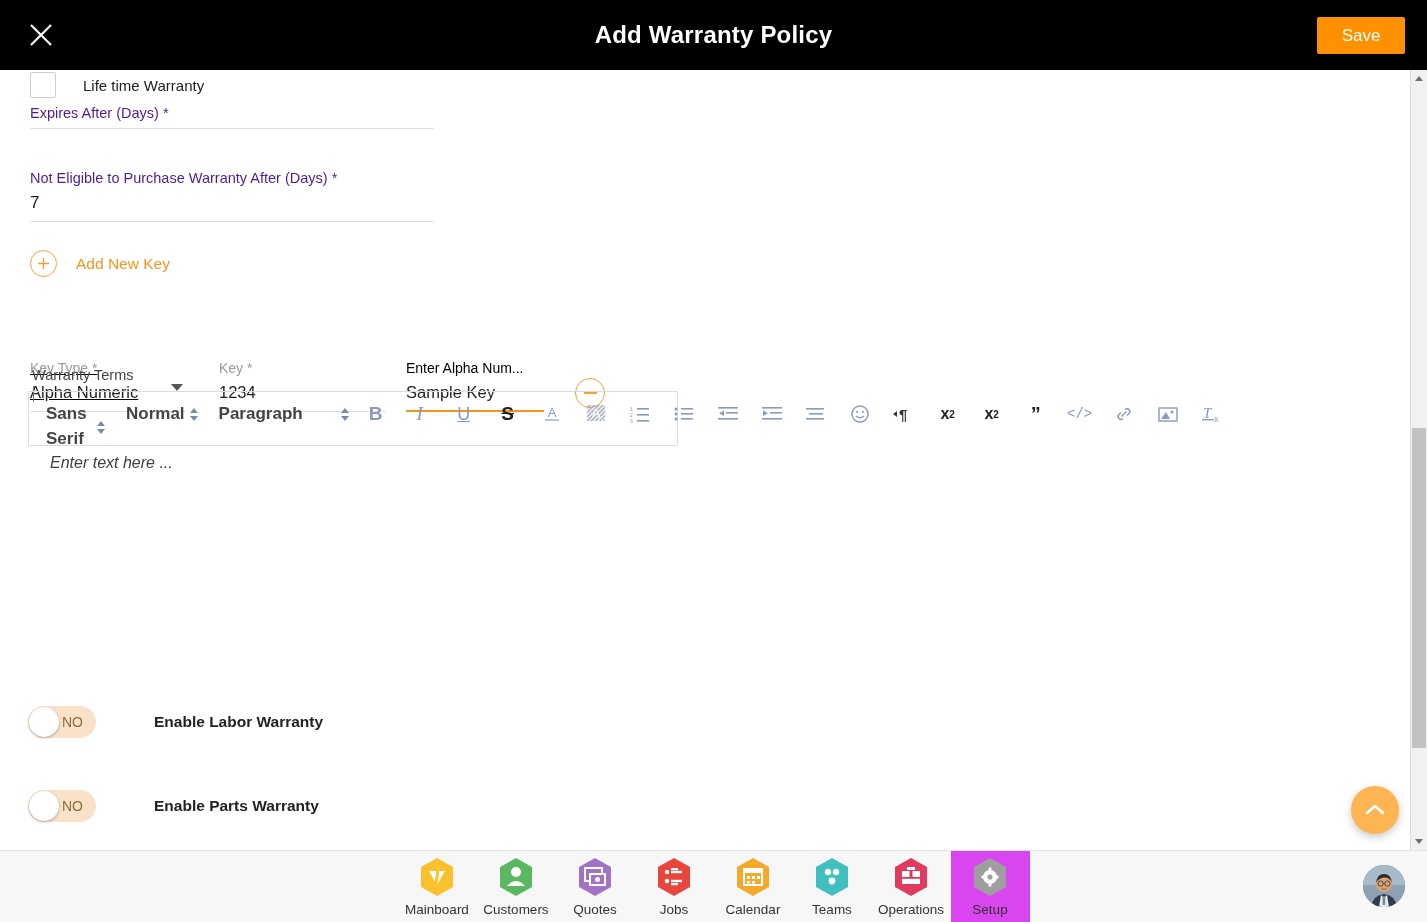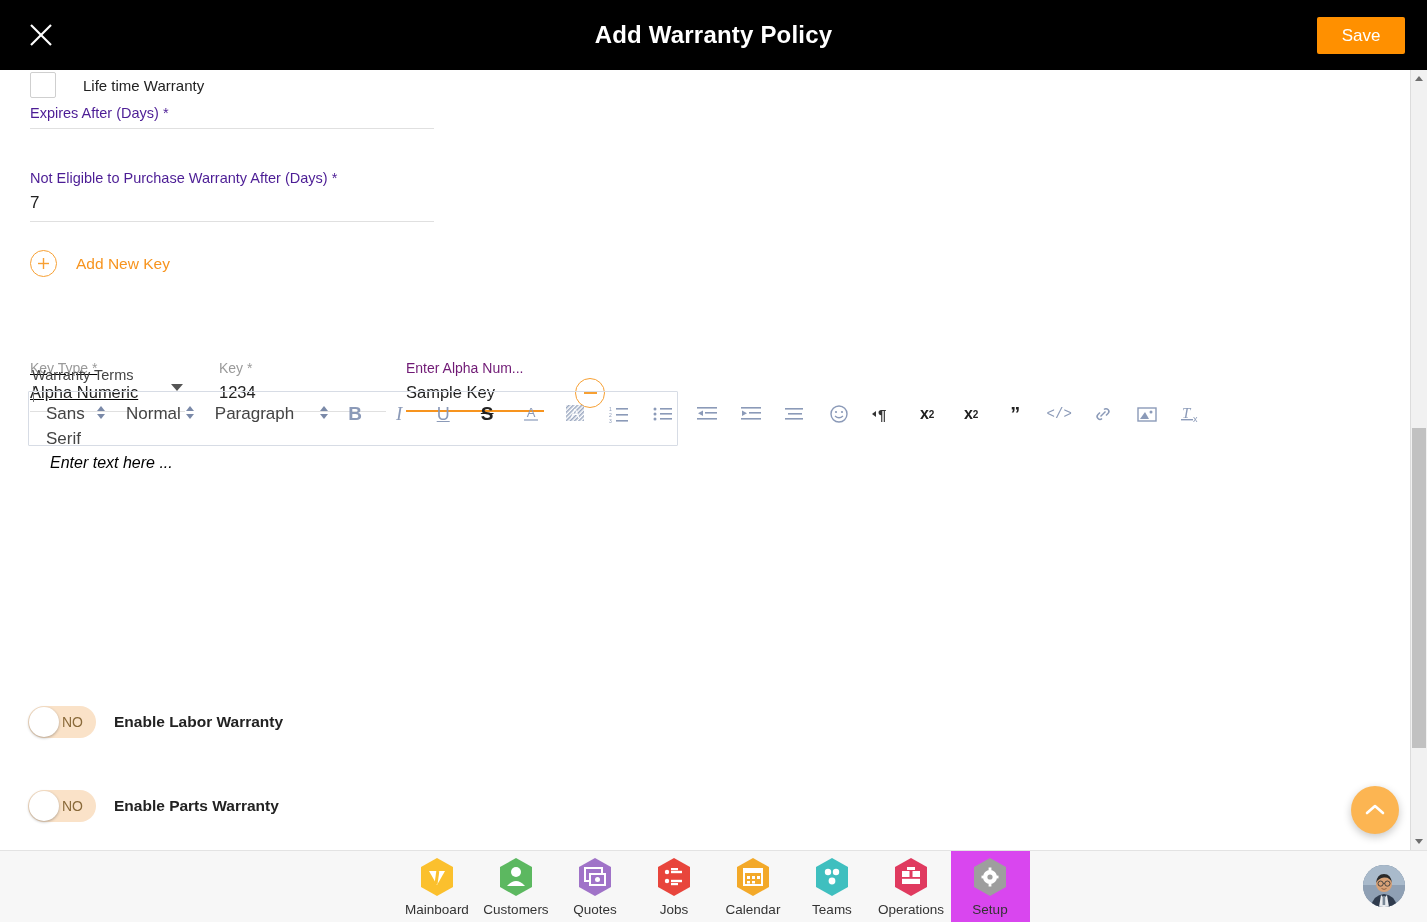--- a/index.html
+++ b/index.html
@@ -132,21 +132,21 @@
 
   
   .keyrow { position: absolute; left: 0; top: 290px; width: 700px; }
   .kcol { position: absolute; }
   .kcol .klabel { font-size: 14px; color: #9a9a9a; display: block; line-height: 17px; }
   .kcol .kvalue { font-size: 16.5px; color: #222; display: block; line-height: 24px; margin-top: 3px; cursor: text; }
 
   .kcol.type { left: 30px; top: 0; width: 155px; border-bottom: 1px solid #e0e0e0; padding-bottom: 7px; text-decoration: underline; }
   .kcol.key  { left: 219px; top: 0; width: 167px; border-bottom: 1px solid #e0e0e0; padding-bottom: 7px; }
   .kcol.alpha{ left: 406px; top: 0; width: 138px; border-bottom: 2px solid #f7941e; padding-bottom: 6px; }
-  .kcol.alpha .klabel { color: #701a75; white-space: nowrap; overflow: hidden; text-overflow: ellipsis; }
+  .kcol.alpha .klabel { color: #000000; white-space: nowrap; overflow: hidden; text-overflow: ellipsis; }
 
   .caret {
     position: absolute; right: 2px; top: 24px;
     width: 0; height: 0;
     border-left: 6px solid transparent;
     border-right: 6px solid transparent;
     border-top: 7px solid #555;
     cursor: pointer;
   }
   .minus-circle {
@@ -173,22 +173,22 @@
     border: 1px solid #d7dce5;
     border-radius: 1px;
   }
   .toolbar {
     position: absolute; left: 28px; top: 321px;
     width: 1140px; height: 55px;
     display: flex; align-items: flex-start;
     padding: 10px 0 0 18px;
   }
   .tb-select {
-    display: flex; align-items: flex-start;
-    margin-right: 10px; cursor: pointer;
+    display: flex; align-items: center;
+    margin-right: 10px; cursor: pointer; font-weight: bold;
   }
   .tb-select .sel-text {
     font-size: 17px; color: #444; line-height: 25px;
     display: block;
   }
   .tb-select.wrap .sel-text { width: 46px; }
   .tb-stepper {
     display: inline-block; width: 9px; margin-left: 5px; margin-top: 5px;
     position: relative; height: 16px;
   }
@@ -211,26 +211,26 @@
   }
   .tb-icon.dark { color: #222; }
   .tb-icon.bold-g { font-weight: bold; }
 
   .editor-body {
     position: absolute; left: 28px; top: 378px;
     width: 1140px; height: 260px;
   }
   .editor-placeholder {
     position: absolute; left: 22px; top: 6px;
-    font-size: 16px; color: #000000;
+    font-size: 16px; color: #404040;
     font-style: italic;
   }
 
   
-  .toggle-row { position: absolute; left: 28px; display: flex; align-items: center; }
+  .toggle-row { position: absolute; left: 28px; display: flex; align-items: center; gap: 40px; }
   .toggle {
     width: 68px; height: 32px; border-radius: 16px;
     background: #fae2c8;
     position: relative; cursor: pointer;
     flex: 0 0 auto;
   }
   .toggle .knob {
     position: absolute; left: 1px; top: 1px;
     width: 30px; height: 30px; border-radius: 50%;
     background: #ffffff;
@@ -364,21 +364,21 @@
     </div>
 
     <div class="tb-select" style="margin-left:10px;">
       <span class="sel-text">Normal</span>
       <span class="tb-stepper">
           <i class="up"></i>
           <i class="dn"></i>
         </span>
     </div>
 
-    <div class="tb-select" style="margin-left:10px;margin-right:4px;">
+    <div class="tb-select" style="margin-left:10px;margin-right:4px;gap:12px;">
       <span class="sel-text">Paragraph</span>
       <span class="tb-stepper" style="margin-left:26px;">
           <i class="up"></i>
           <i class="dn"></i>
         </span>
     </div>
 
     <div class="tb-icon bold-g" style="font-size:19px;font-weight:bold;">B</div>
     <div class="tb-icon" style="font-size:19px;font-style:italic;font-family:'Liberation Serif',serif;">I</div>
     <div class="tb-icon" style="font-size:18px;text-decoration:underline;">U</div>

